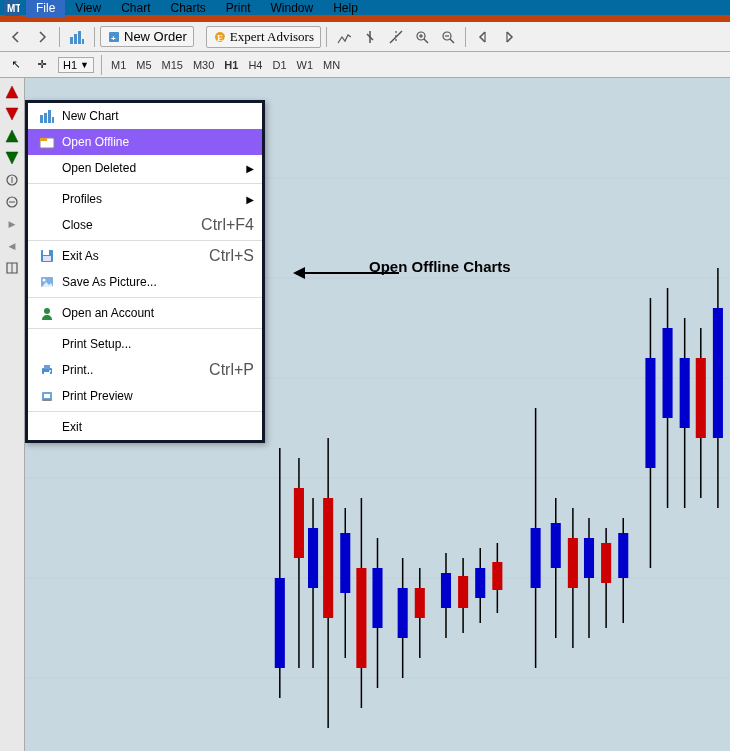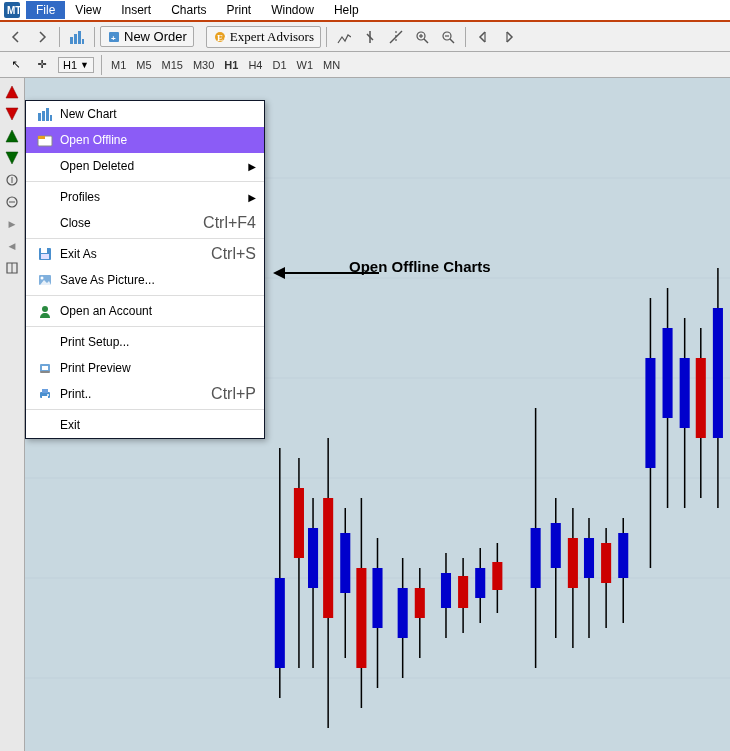--- a/index.html
+++ b/index.html
@@ -8,22 +8,22 @@
       height: 751px;
       overflow: hidden;
       font-family: 'Segoe UI', Tahoma, Geneva, Verdana, sans-serif;
       font-size: 13px;
       background: #d4e4f0;
       position: relative;
     }
 
     
     .menu-bar {
-      background: #ffffff;
-      border-bottom: 2px solid #c2410c;
+      background: #0369a1;
+      border-bottom: 7px solid #c2410c;
       display: flex;
       align-items: center;
       height: 22px;
       padding: 0 4px;
     }
     .menu-item {
       padding: 2px 10px;
       cursor: pointer;
       font-size: 12px;
     }
@@ -106,21 +106,21 @@
       position: relative;
       overflow: hidden;
     }
 
     
     .dropdown-menu {
       position: absolute;
       top: 22px;
       left: 0px;
       background: white;
-      border: 1px solid #0f172a;
+      border: 3px solid #0f172a;
       box-shadow: 2px 2px 6px rgba(0,0,0,0.3);
       z-index: 1000;
       min-width: 240px;
     }
     .dropdown-item {
       display: flex;
       align-items: center;
       padding: 4px 8px 4px 8px;
       cursor: pointer;
       font-size: 12px;
@@ -150,21 +150,21 @@
     .dropdown-separator {
       height: 1px;
       background: #ddd;
       margin: 2px 0;
     }
 
     
     .annotation {
       position: absolute;
       top: 180px;
-      left: 244px;
+      left: 264px;
       z-index: 500;
       pointer-events: none;
       text-decoration: underline;
     }
     .annotation-text {
       position: absolute;
       top: 0;
       left: 80px;
       font-size: 15px;
       font-weight: bold;
@@ -193,21 +193,21 @@
 
 <div class="menu-bar">
   <div style="width:18px;height:18px;margin-right:4px;display:flex;align-items:center;">
     <svg width="16" height="16" viewBox="0 0 16 16">
       <rect width="16" height="16" rx="2" fill="#2060a0"></rect>
       <text x="3" y="12" fill="white" font-size="10" font-weight="bold">MT</text>
     </svg>
   </div>
   <div class="menu-item active">File</div>
   <div class="menu-item">View</div>
-  <div class="menu-item">Insert</div>
+  <div class="menu-item">Chart</div>
   <div class="menu-item">Charts</div>
   <div class="menu-item">Print</div>
   <div class="menu-item">Window</div>
   <div class="menu-item">Help</div>
 </div>
 
 <div class="toolbar">
   <div class="toolbar-btn">
     <svg width="14" height="14" viewBox="0 0 14 14">
         <path d="M9 2L4 7l5 5" fill="none" stroke="#555" stroke-width="1.5"></path>
@@ -535,41 +535,41 @@
       <div class="dropdown-separator"></div>
 
       <div class="dropdown-item">
         <span class="icon-space"></span>
         <span>Print Setup...</span>
       </div>
 
       <div class="dropdown-item">
         <span class="icon-space">
           <svg width="14" height="14" viewBox="0 0 14 14">
-            <rect x="2" y="3" width="10" height="8" rx="1" fill="#4a8fce" opacity="0.8"></rect>
-            <rect x="4" y="5" width="6" height="4" fill="white"></rect>
-            <rect x="2" y="10" width="10" height="2" rx="1" fill="#888"></rect>
-          </svg>
-        </span>
-        <span>Print Preview</span>
-      </div>
-
-      <div class="dropdown-item">
-        <span class="icon-space">
-          <svg width="14" height="14" viewBox="0 0 14 14">
             <rect x="2" y="5" width="10" height="6" rx="1" fill="#4a8fce"></rect>
             <rect x="4" y="2" width="6" height="4" fill="#6a9fde"></rect>
             <rect x="4" y="9" width="6" height="3" fill="white"></rect>
             <circle cx="10" cy="8" r="1" fill="white"></circle>
           </svg>
         </span>
         <span>Print..</span>
         <span class="shortcut">Ctrl+P</span>
       </div>
 
+      <div class="dropdown-item">
+        <span class="icon-space">
+          <svg width="14" height="14" viewBox="0 0 14 14">
+            <rect x="2" y="3" width="10" height="8" rx="1" fill="#4a8fce" opacity="0.8"></rect>
+            <rect x="4" y="5" width="6" height="4" fill="white"></rect>
+            <rect x="2" y="10" width="10" height="2" rx="1" fill="#888"></rect>
+          </svg>
+        </span>
+        <span>Print Preview</span>
+      </div>
+
       <div class="dropdown-separator"></div>
 
       <div class="dropdown-item">
         <span class="icon-space"></span>
         <span>Exit</span>
       </div>
     </div>
   </div>
 </div>
 

